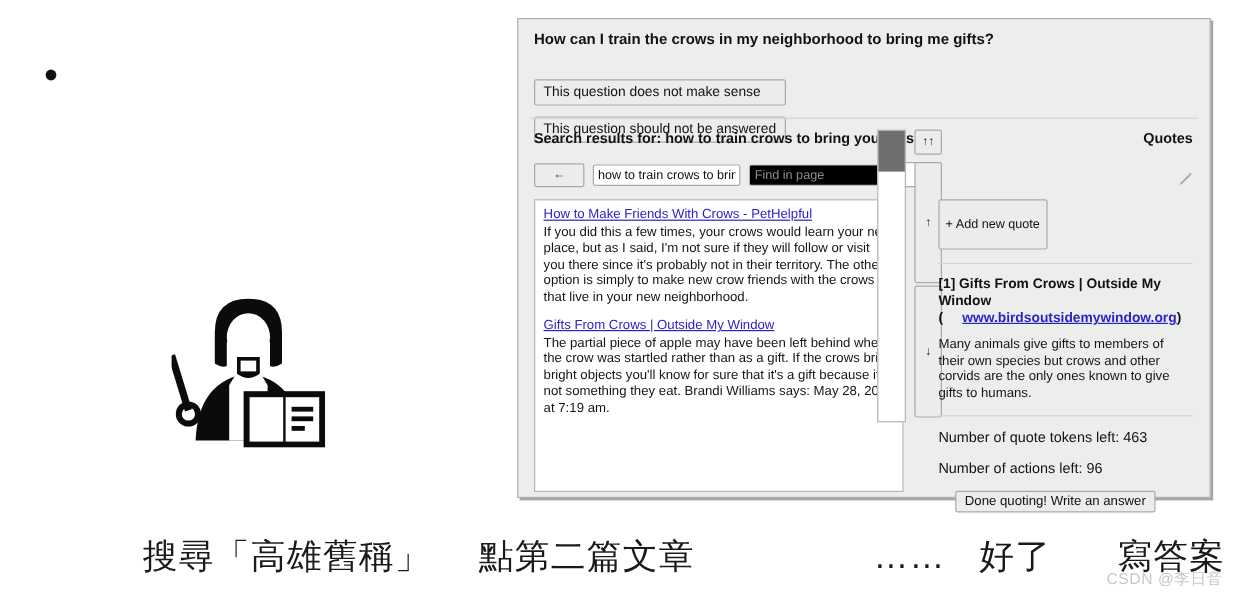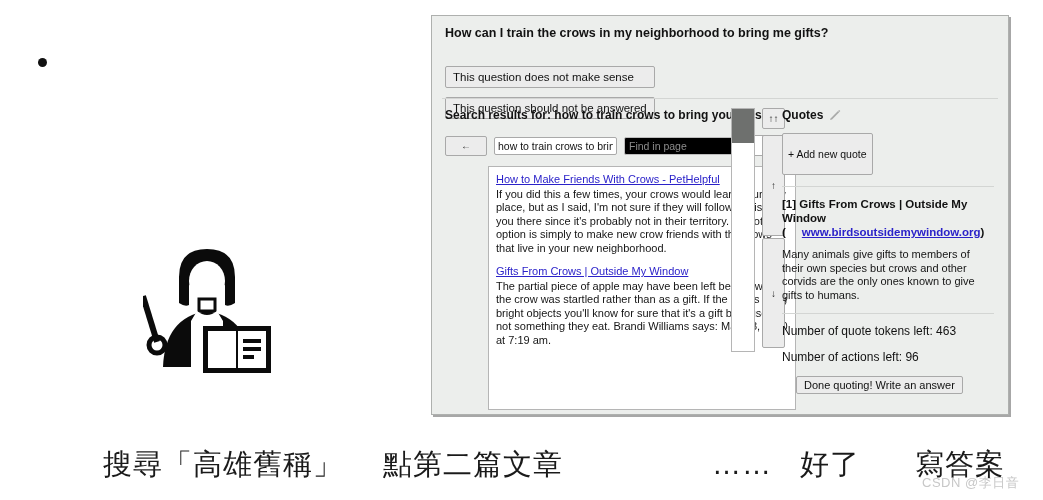--- a/index.html
+++ b/index.html
@@ -42,21 +42,21 @@
     position: absolute;
     left: 143px;
     top: 243px;
     width: 128px;
     height: 130px;
   }
 
   
   #caption-row {
     position: absolute;
-    left: 0;
+    left: 16px;
     top: 444px;
     width: 850px;
     height: 48px;
     text-decoration: underline;
   }
   #caption-row .cap {
     position: absolute;
     font-size: 29px;
     line-height: 40px;
     color: #1a1a1a;
@@ -201,21 +201,20 @@
   }
 
   #results-box {
     position: relative;
     width: 308px;
     border: 1px solid #b5b5b5;
     background: #ffffff;
     height: 244px;
     box-sizing: border-box;
     overflow: hidden;
-    margin-left: 43px;
   }
   .result-item { padding: 6px 7px 4px 7px; }
   .result-link {
     color: #2b22c9;
     text-decoration: underline;
     font-size: 11px;
     font-weight: normal;
     display: block;
     line-height: 13.5px;
     margin-bottom: 1px;
@@ -274,22 +273,23 @@
     left: 350px;
     top: 92px;
     width: 212px;
   }
   #quotes-heading {
     font-size: 12px;
     font-weight: bold;
     color: #121212;
     margin-bottom: 11px;
     display: flex;
-    align-items: center;
-    gap: 6px;
+    align-items: flex-end;
+    gap: 21px;
+    flex-direction: column;
   }
   #add-quote-button {
     display: inline-block;
     margin-bottom: 11px;
     padding: 13px 5px;
     font-size: 10.5px;
   }
   .q-divider {
     height: 1px;
     background: #d3d5d3;

